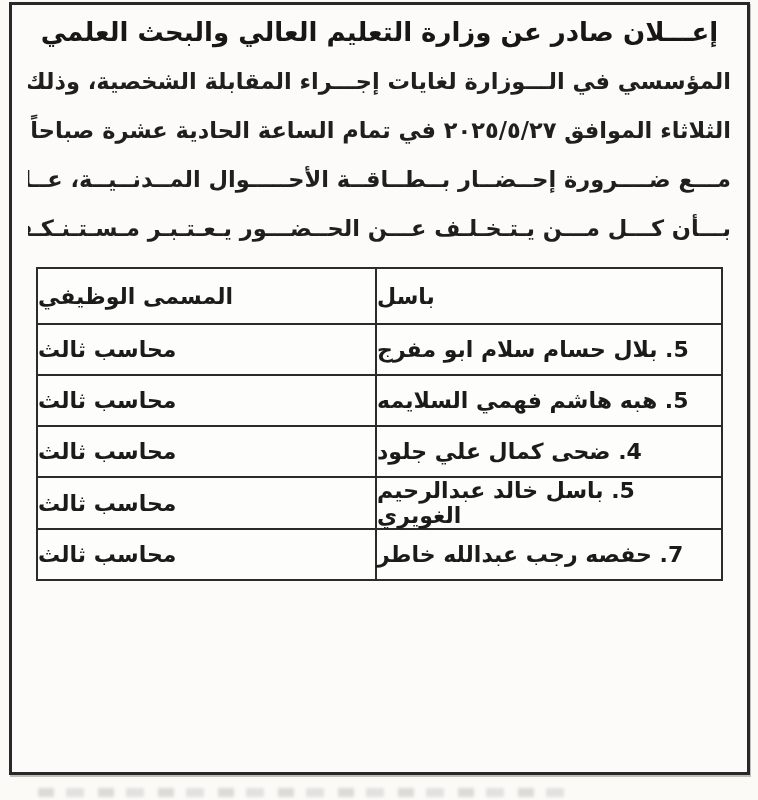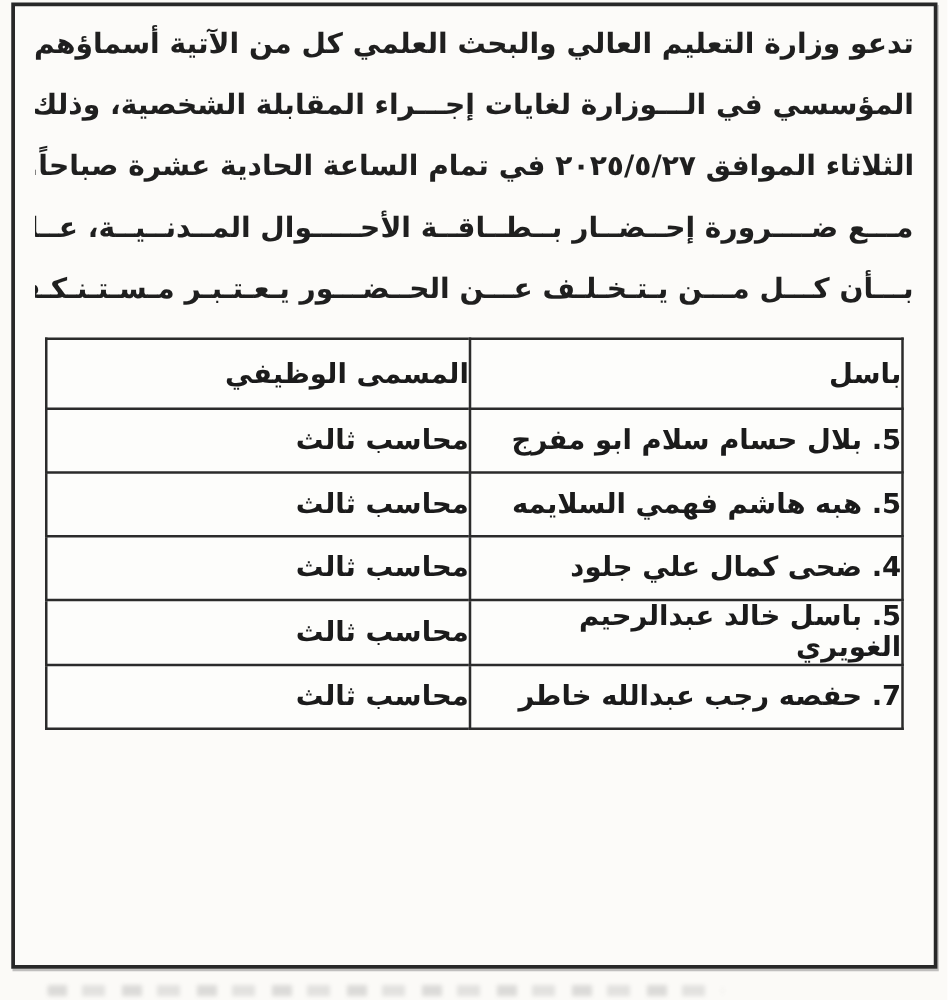--- a/index.html
+++ b/index.html
@@ -48,21 +48,21 @@
   table.applicants {
     direction:rtl;
     width:687px;
     margin:14px auto 0 auto;
     border-collapse:collapse;
     background:#fdfdfb;
   }
   table.applicants th,
   table.applicants td {
     border:2.5px solid #2b2b2b;
-    text-align:right;
+    text-align:left;
     vertical-align:middle;
     font-weight:bold;
     color:#1b1b1b;
     font-size:22px;
   }
   table.applicants th { height:56px; }
   table.applicants td { height:51px; }
   col.c-name { width:50.5%; }
   col.c-job  { width:49.5%; }
   .artifact {
@@ -76,23 +76,23 @@
       #8d8d8d 28px 46px, transparent 46px 60px);
     border-radius:2px;
   }
 </style>
 </head>
 <body>
 
 <div class="page">
   <div class="frame">
 
+    <div class="title">إعـــلان صادر عن وزارة التعليم العالي والبحث العلمي</div>
 
     <div class="body-block">
-      <div class="bline">تدعو وزارة التعليم العالي والبحث العلمي كل من الآتية أسماؤهم</div>
       <div class="bline">المؤسسي في الـــوزارة لغايات إجـــراء المقابلة الشخصية، وذلك يوم</div>
       <div class="bline">الثلاثاء الموافق ٢٠٢٥/٥/٢٧ في تمام الساعة الحادية عشرة صباحاً.</div>
       <div class="bline">مـــع ضــــرورة إحــضــار بــطــاقــة الأحـــــوال المــدنــيــة، عــلــمــاً</div>
       <div class="bline">بـــأن كـــل مـــن يـتـخـلـف عـــن الحــضـــور يـعـتـبـر مـسـتـنـكـفـاً.</div>
     </div>
 
     <table class="applicants">
       <colgroup>
           <col class="c-name">
           <col class="c-job">

